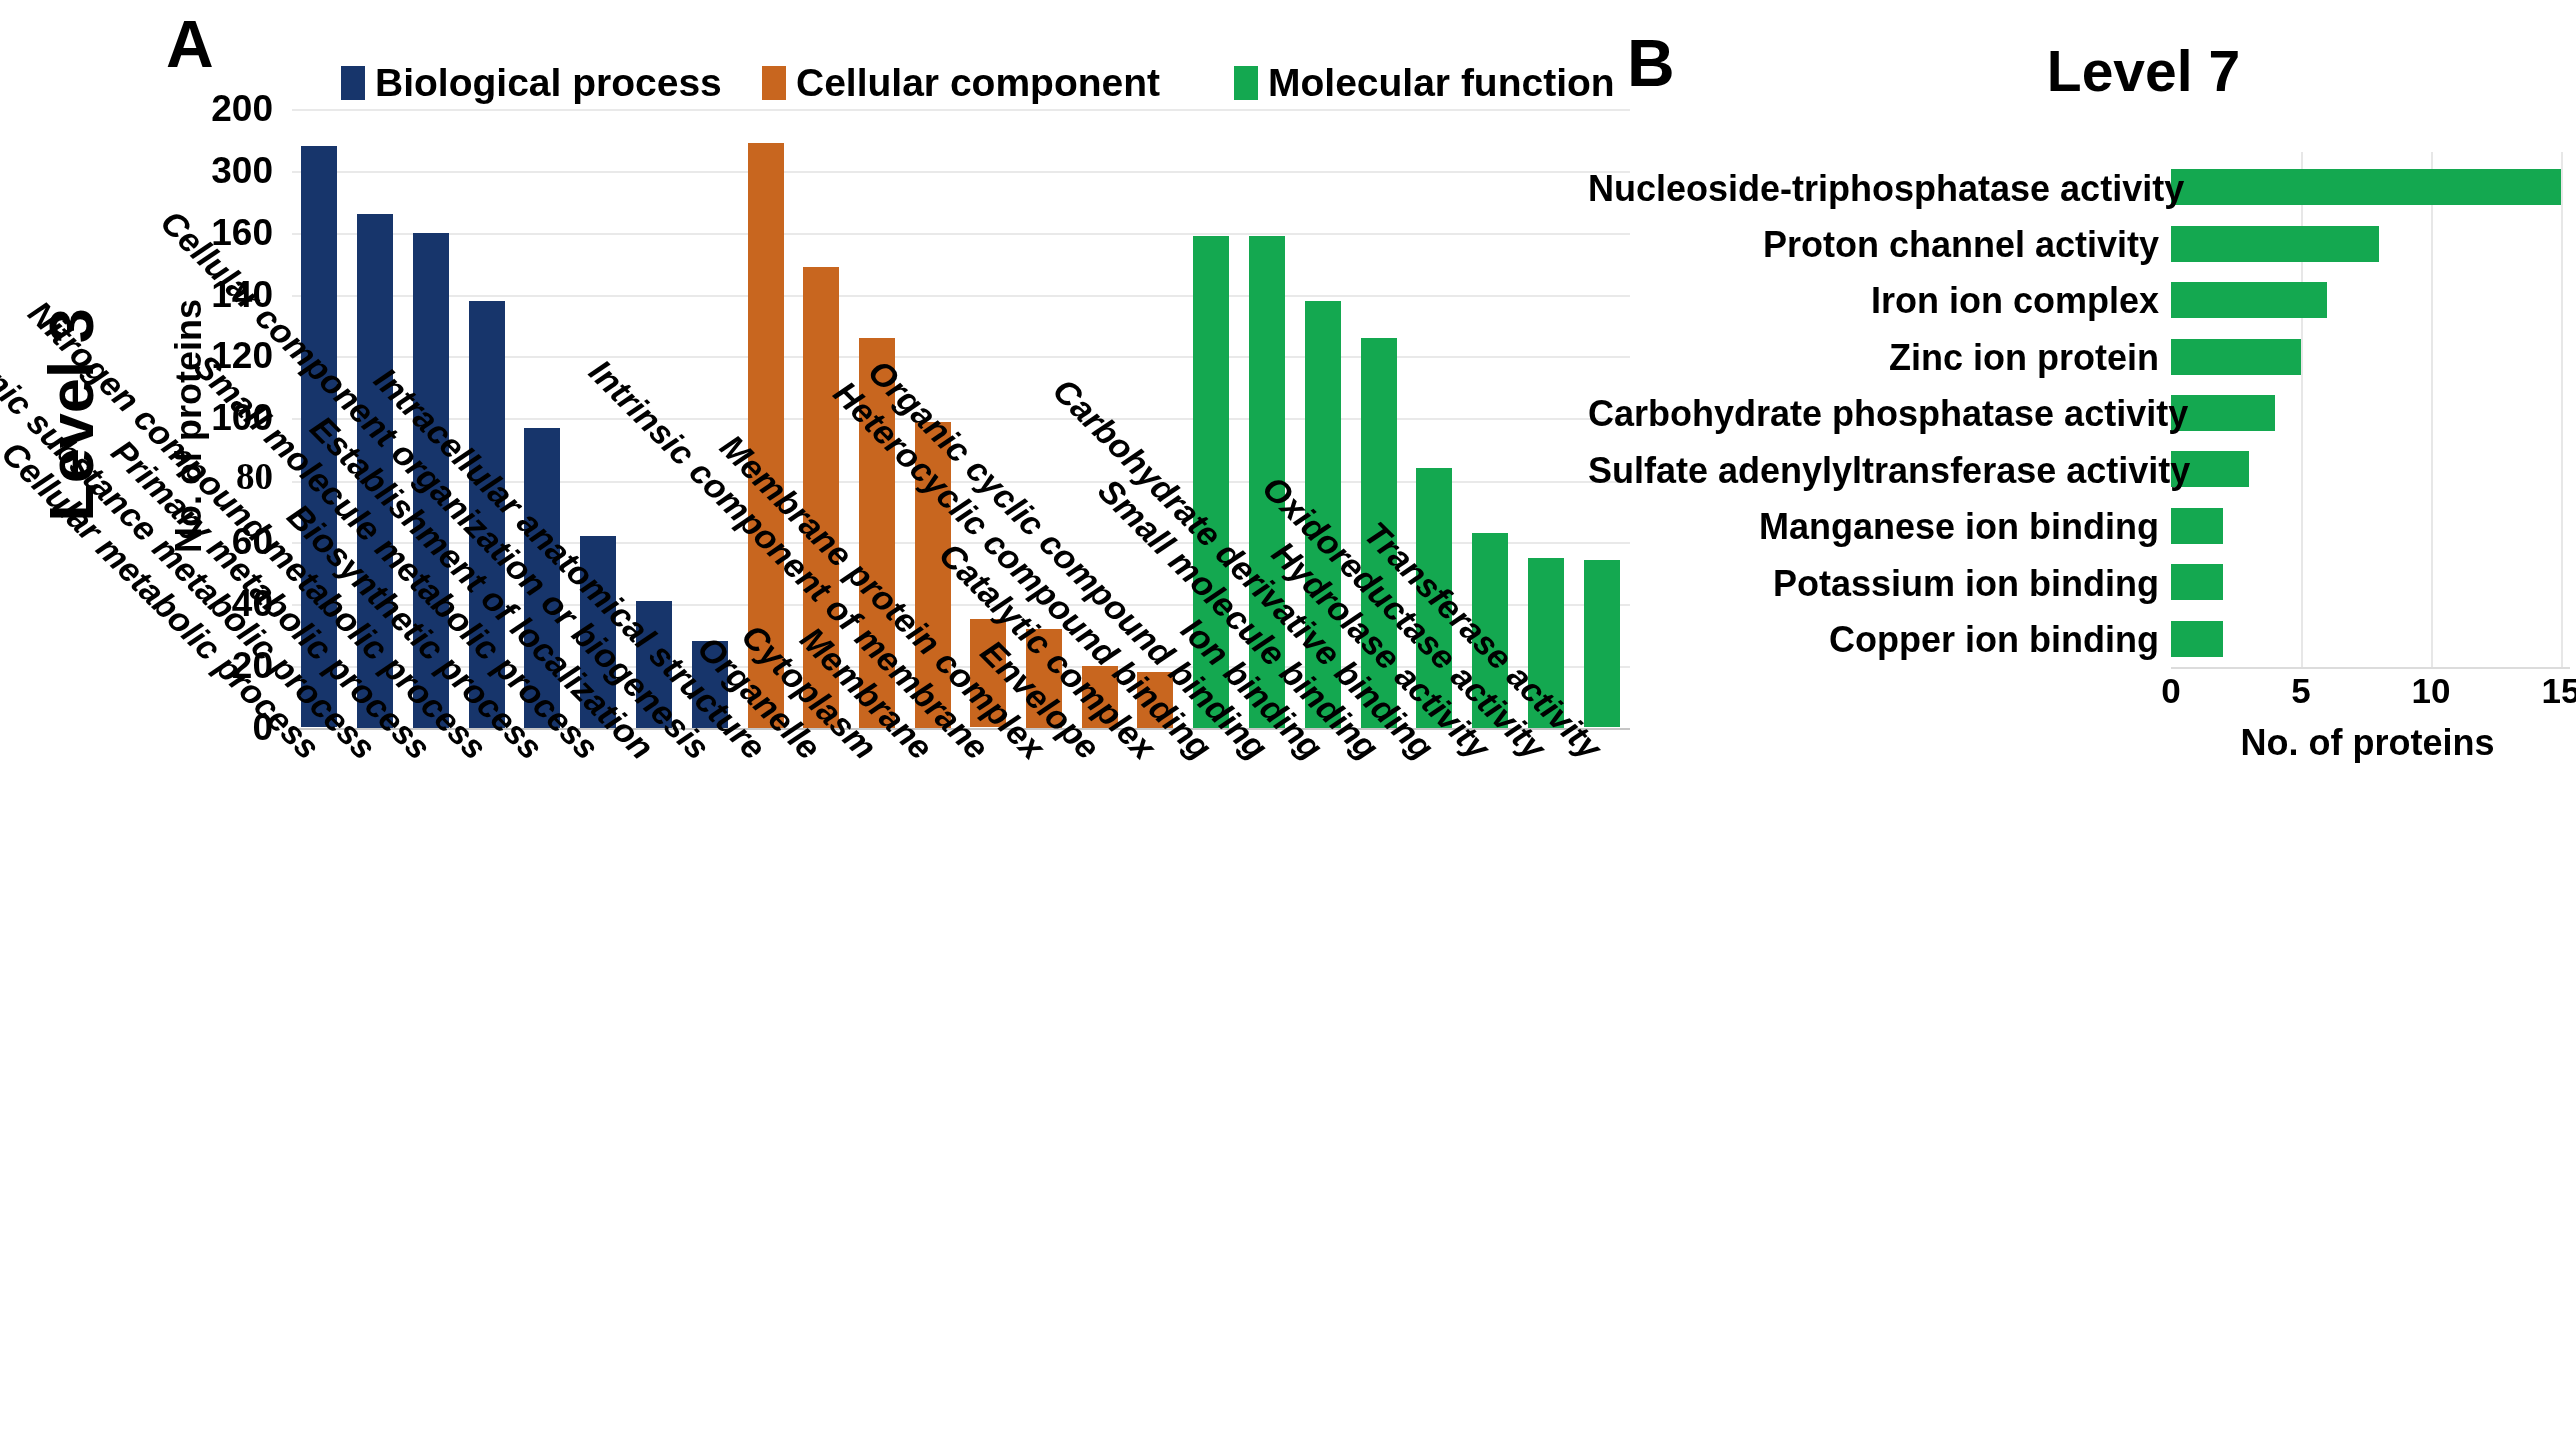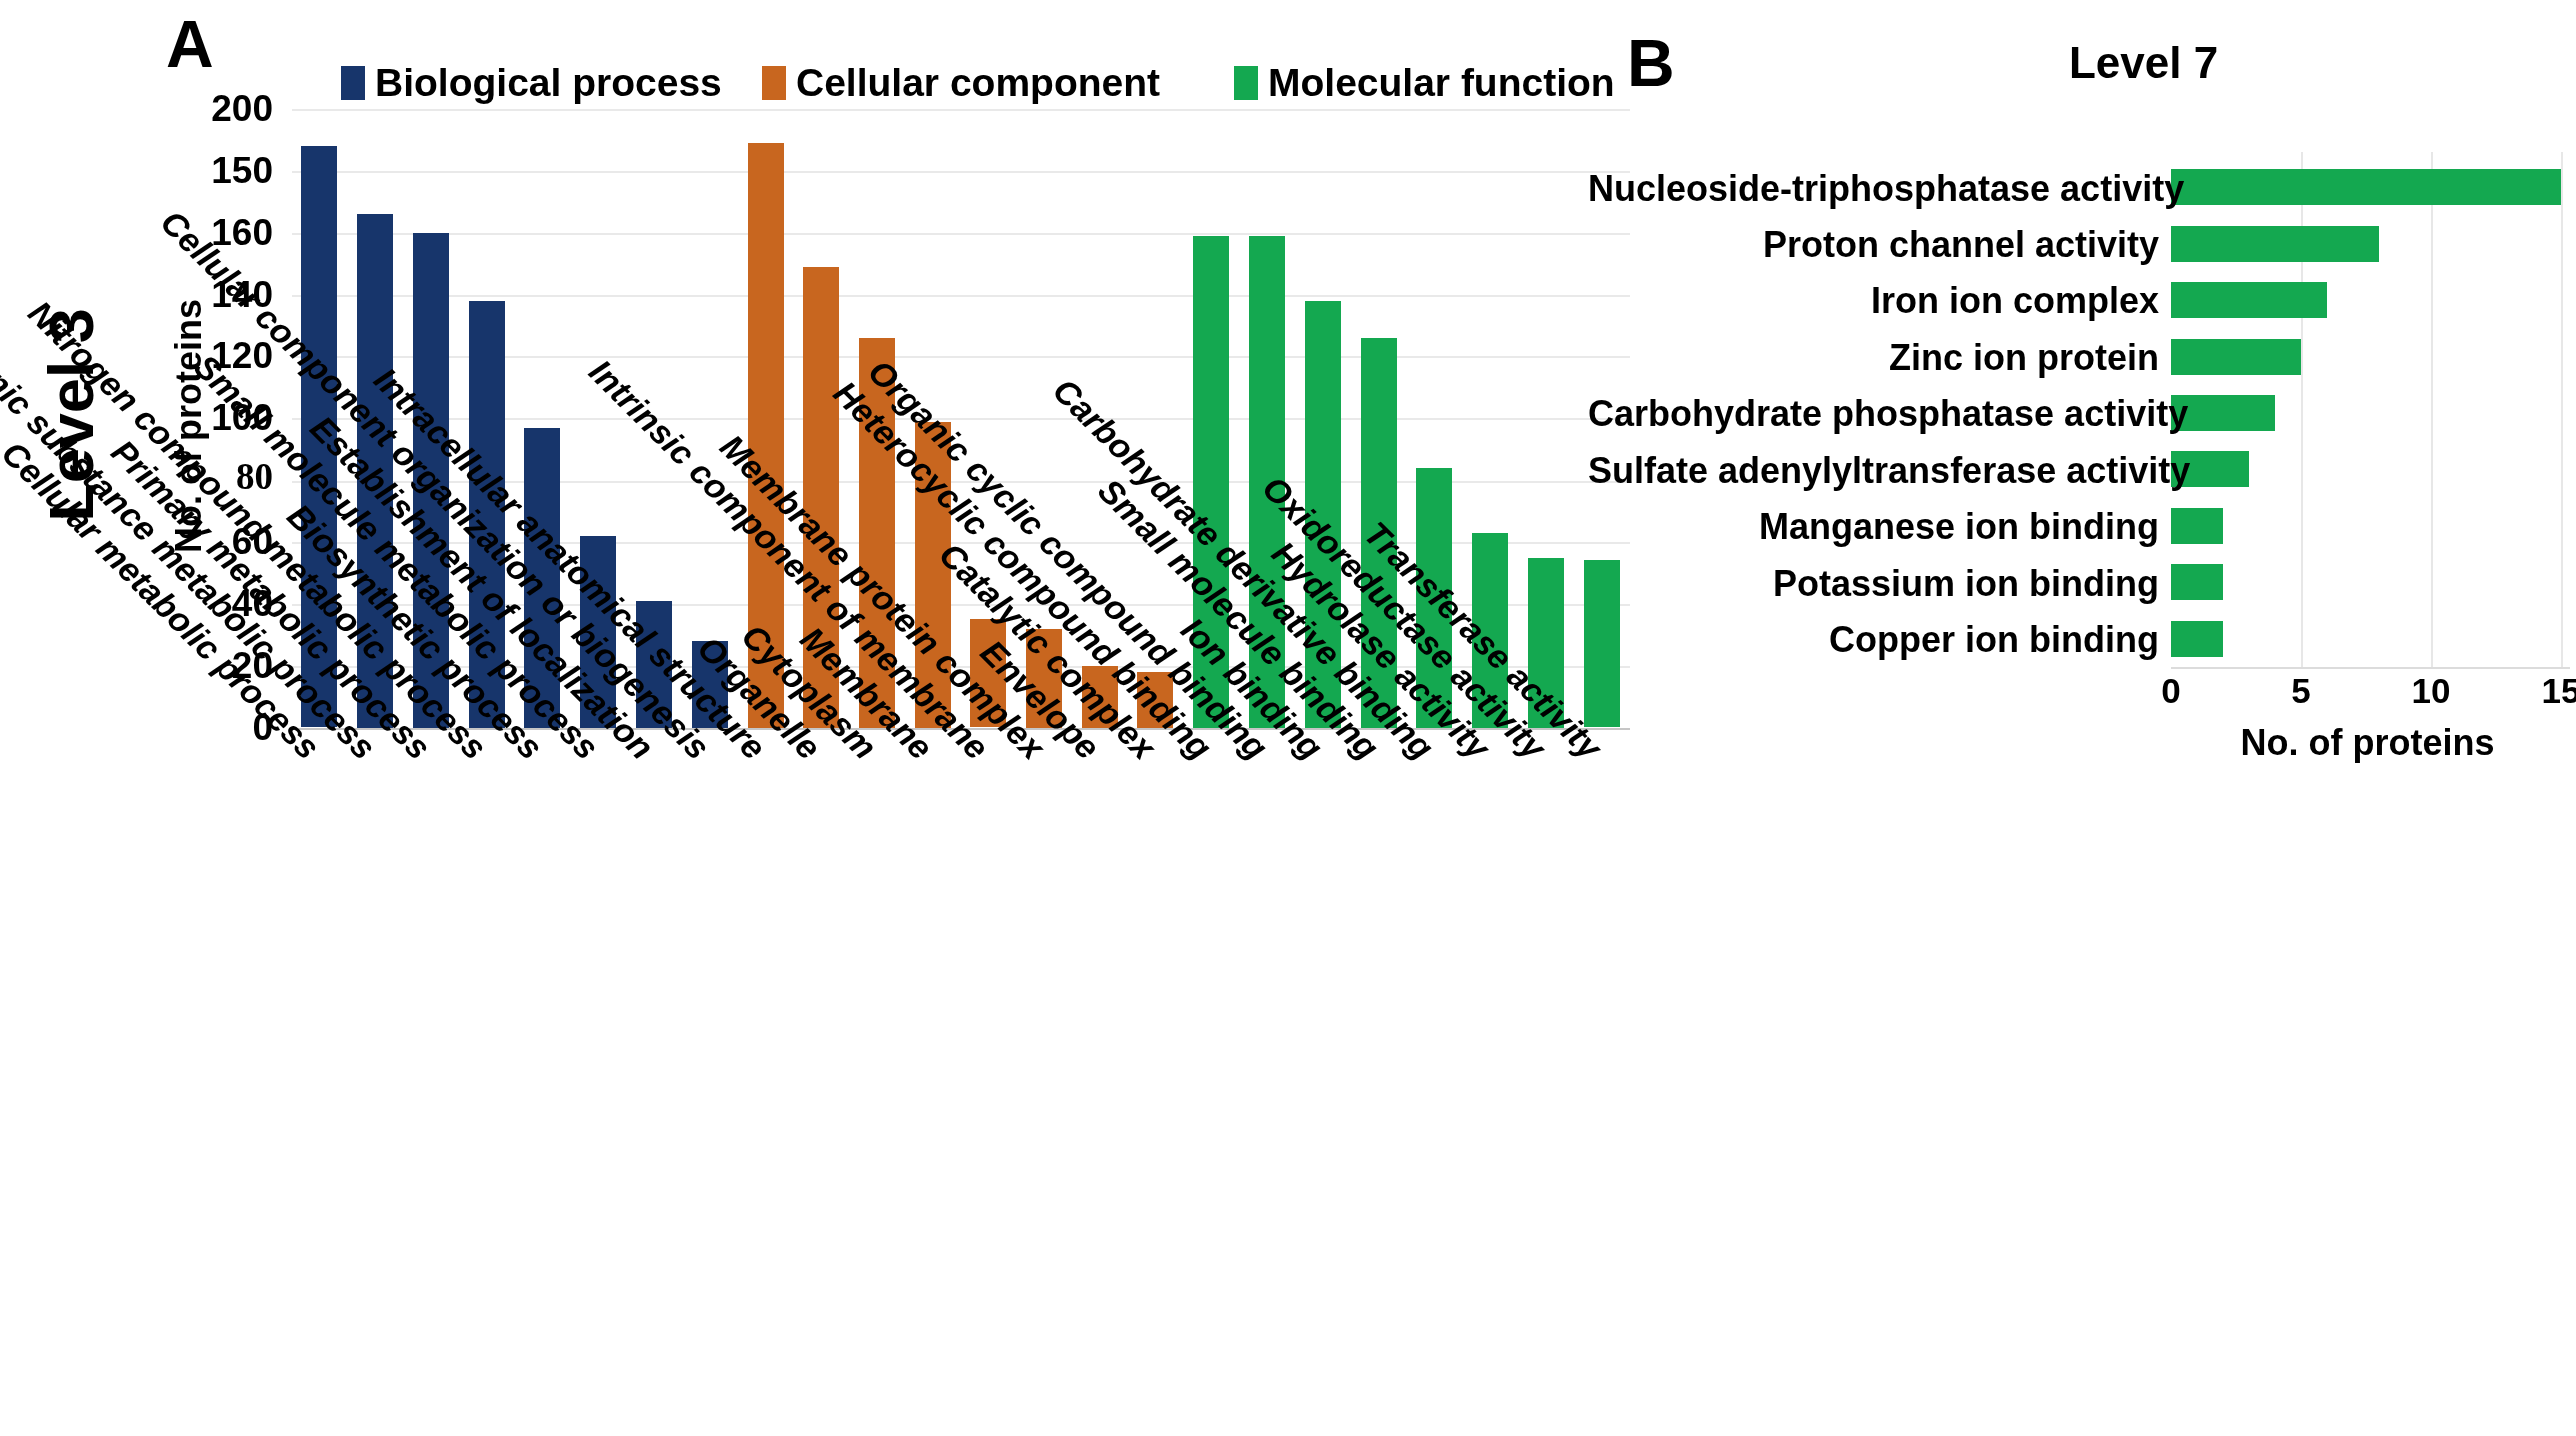--- a/index.html
+++ b/index.html
@@ -18,21 +18,21 @@
   .gridline-v { background:#e7e7e7; width:1.9px; }
   .bar-v { position:absolute; }
   .xlabel-a {
     position:absolute; font-size:34px; font-weight:bold; font-style:italic;
     white-space:nowrap; text-align:right; line-height:1.05;
     transform:rotate(45deg); transform-origin:100% 0%;
   }
   .legend { position:absolute; display:flex; align-items:center; }
   .legend .swatch { display:inline-block; width:24px; height:34px; margin-right:10px; }
   .legend .ltext { font-size:39px; font-weight:bold; white-space:nowrap; }
-  .title-b { font-size:44px; font-weight:bold; text-align:center; }
+  .title-b { font-size:57px; font-weight:bold; text-align:center; }
   .blabel { font-size:36px; font-weight:bold; text-align:right; white-space:nowrap; line-height:1; }
   .bar-h { position:absolute; }
   .btick { font-size:35px; font-weight:600; text-align:center; line-height:1; }
   .bxlabel { font-size:36px; font-weight:bold; text-align:center; }
 </style>
 </head>
 <body>
 
 <div id="figure">
 
@@ -96,21 +96,21 @@
   <div class="abs" id="panelA-yticks">
       <div class="abs ytick" style="left: 146px; width: 127px; top: 709px;">0</div>
       <div class="abs ytick" style="left: 146px; width: 127px; top: 647px;">20</div>
       <div class="abs ytick" style="left: 146px; width: 127px; top: 585px;">40</div>
       <div class="abs ytick" style="left: 146px; width: 127px; top: 523px;">60</div>
       <div class="abs ytick" style="left: 146px; width: 127px; top: 458px; font-family: Liberation Serif, serif;">80</div>
       <div class="abs ytick" style="left: 146px; width: 127px; top: 399px;">100</div>
       <div class="abs ytick" style="left: 146px; width: 127px; top: 337px;">120</div>
       <div class="abs ytick" style="left: 146px; width: 127px; top: 276px;">140</div>
       <div class="abs ytick" style="left: 146px; width: 127px; top: 214px;">160</div>
-      <div class="abs ytick" style="left: 146px; width: 127px; top: 152px;">150</div>
+      <div class="abs ytick" style="left: 146px; width: 127px; top: 152px;">300</div>
       <div class="abs ytick" style="left: 146px; width: 127px; top: 90px;">200</div>
     </div>
   <div class="abs" id="panelA-xlabels">
       <div class="xlabel-a" style="left: -625px; top: 741px; width: 951px;">Cellular metabolic process</div>
       <div class="xlabel-a" style="left: -569px; top: 741px; width: 951px;">Organic substance metabolic process</div>
       <div class="xlabel-a" style="left: -514px; top: 741px; width: 951px;">Primary metabolic process</div>
       <div class="xlabel-a" style="left: -458px; top: 741px; width: 951px;">Nitrogen compound metabolic process</div>
       <div class="xlabel-a" style="left: -402px; top: 741px; width: 951px;">Biosynthetic process</div>
       <div class="xlabel-a" style="left: -346px; top: 741px; width: 951px;">Small molecule metabolic process</div>
       <div class="xlabel-a" style="left: -291px; top: 741px; width: 951px;">Establishment of localization</div>

